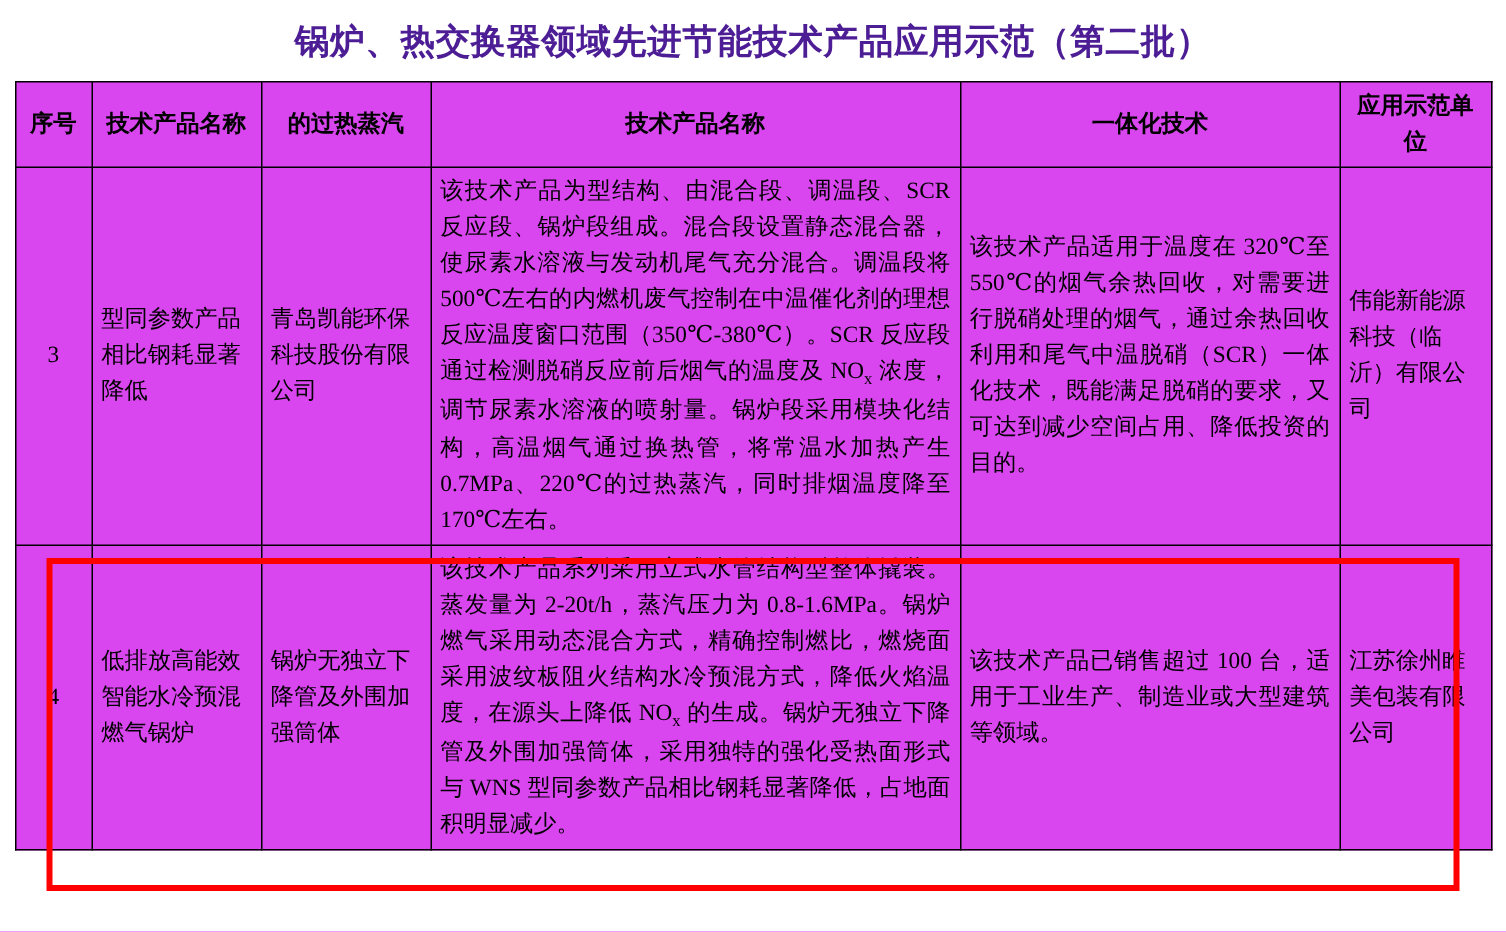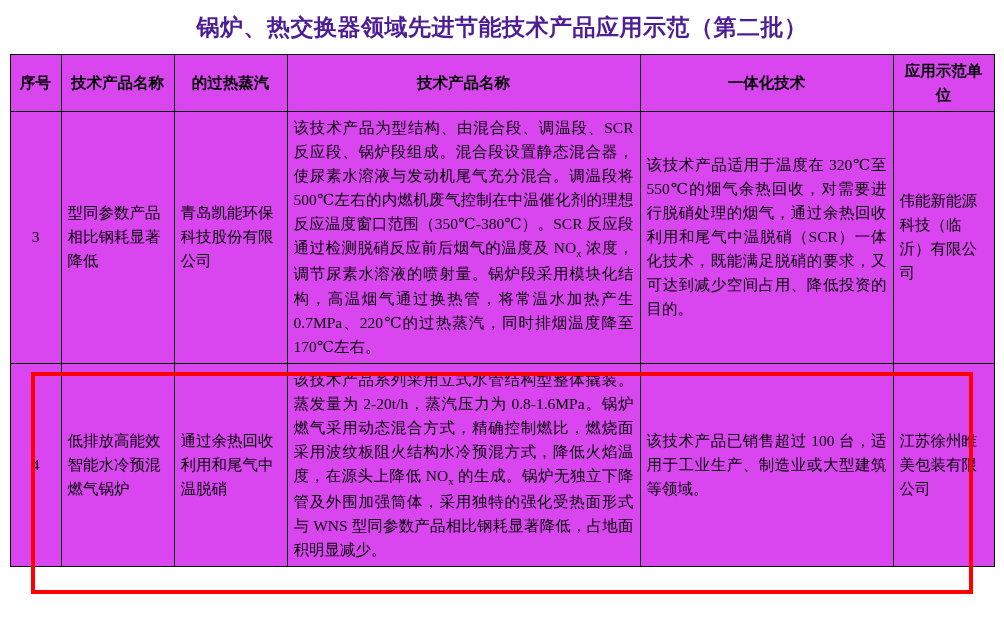--- a/index.html
+++ b/index.html
@@ -120,21 +120,21 @@
         <td class="c-seq">3</td>
         <td class="c-name">型同参数产品相比钢耗显著降低</td>
         <td class="c-unit">青岛凯能环保科技股份有限公司</td>
         <td class="c-feat">该技术产品为型结构、由混合段、调温段、SCR 反应段、锅炉段组成。混合段设置静态混合器，使尿素水溶液与发动机尾气充分混合。调温段将 500℃左右的内燃机废气控制在中温催化剂的理想反应温度窗口范围（350℃-380℃）。SCR 反应段通过检测脱硝反应前后烟气的温度及 NO<sub>x</sub> 浓度，调节尿素水溶液的喷射量。锅炉段采用模块化结构，高温烟气通过换热管，将常温水加热产生 0.7MPa、220℃的过热蒸汽，同时排烟温度降至 170℃左右。</td>
         <td class="c-scope">该技术产品适用于温度在 320℃至 550℃的烟气余热回收，对需要进行脱硝处理的烟气，通过余热回收利用和尾气中温脱硝（SCR）一体化技术，既能满足脱硝的要求，又可达到减少空间占用、降低投资的目的。</td>
         <td class="c-demo">伟能新能源科技（临沂）有限公司</td>
       </tr>
       <tr class="row-highlight">
         <td class="c-seq">4</td>
         <td class="c-name">低排放高能效智能水冷预混燃气锅炉</td>
-        <td class="c-unit">通过余热回收利用和尾气中温脱硝</td>
+        <td class="c-unit">锅炉无独立下降管及外围加强筒体</td>
         <td class="c-feat">该技术产品系列采用立式水管结构型整体撬装。蒸发量为 2-20t/h，蒸汽压力为 0.8-1.6MPa。锅炉燃气采用动态混合方式，精确控制燃比，燃烧面采用波纹板阻火结构水冷预混方式，降低火焰温度，在源头上降低 NO<sub>x</sub> 的生成。锅炉无独立下降管及外围加强筒体，采用独特的强化受热面形式与 WNS 型同参数产品相比钢耗显著降低，占地面积明显减少。</td>
         <td class="c-scope">该技术产品已销售超过 100 台，适用于工业生产、制造业或大型建筑等领域。</td>
         <td class="c-demo">江苏徐州睢美包装有限公司</td>
       </tr>
     </tbody>
   </table>
 
   <div class="hl-box" style="border-color: rgb(255, 0, 0);"></div>
 
 </div>

